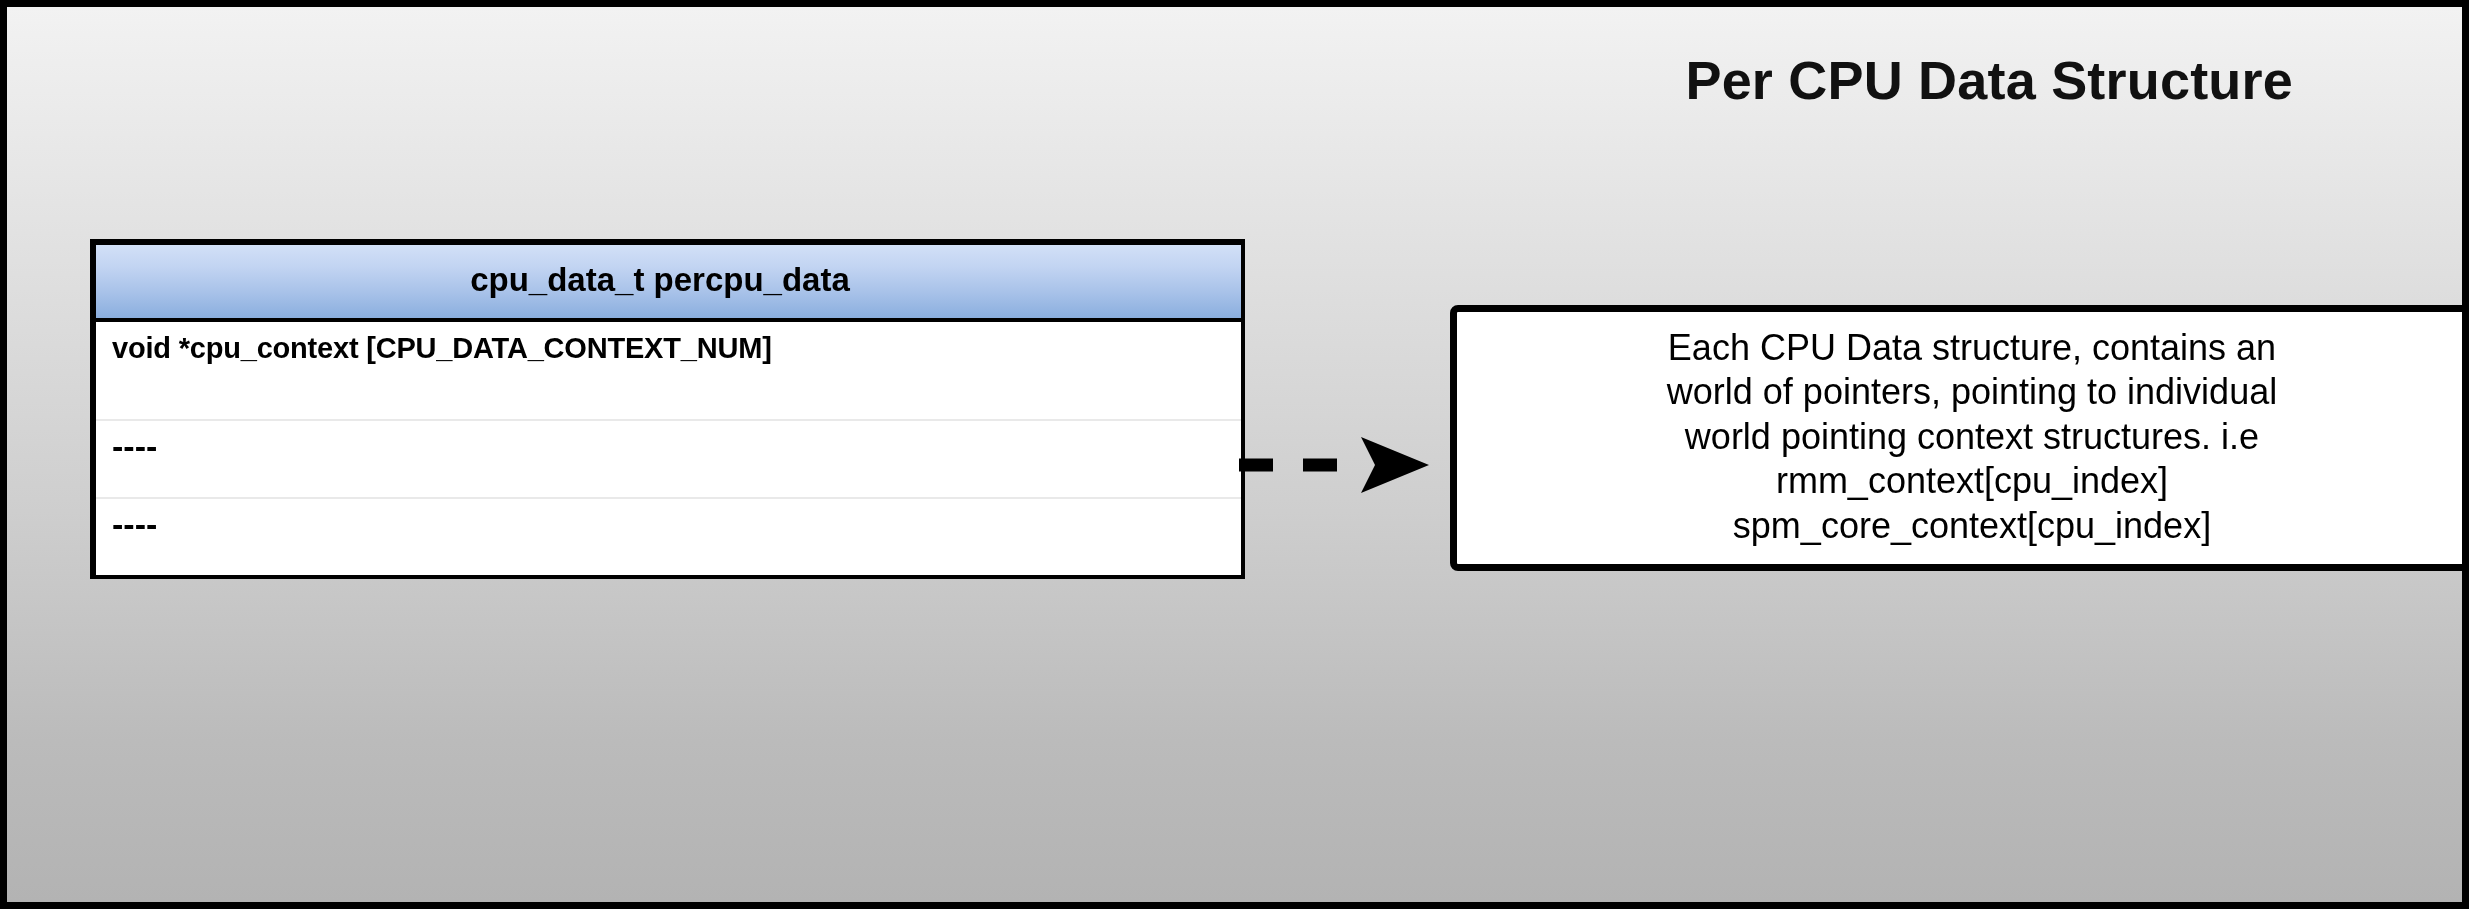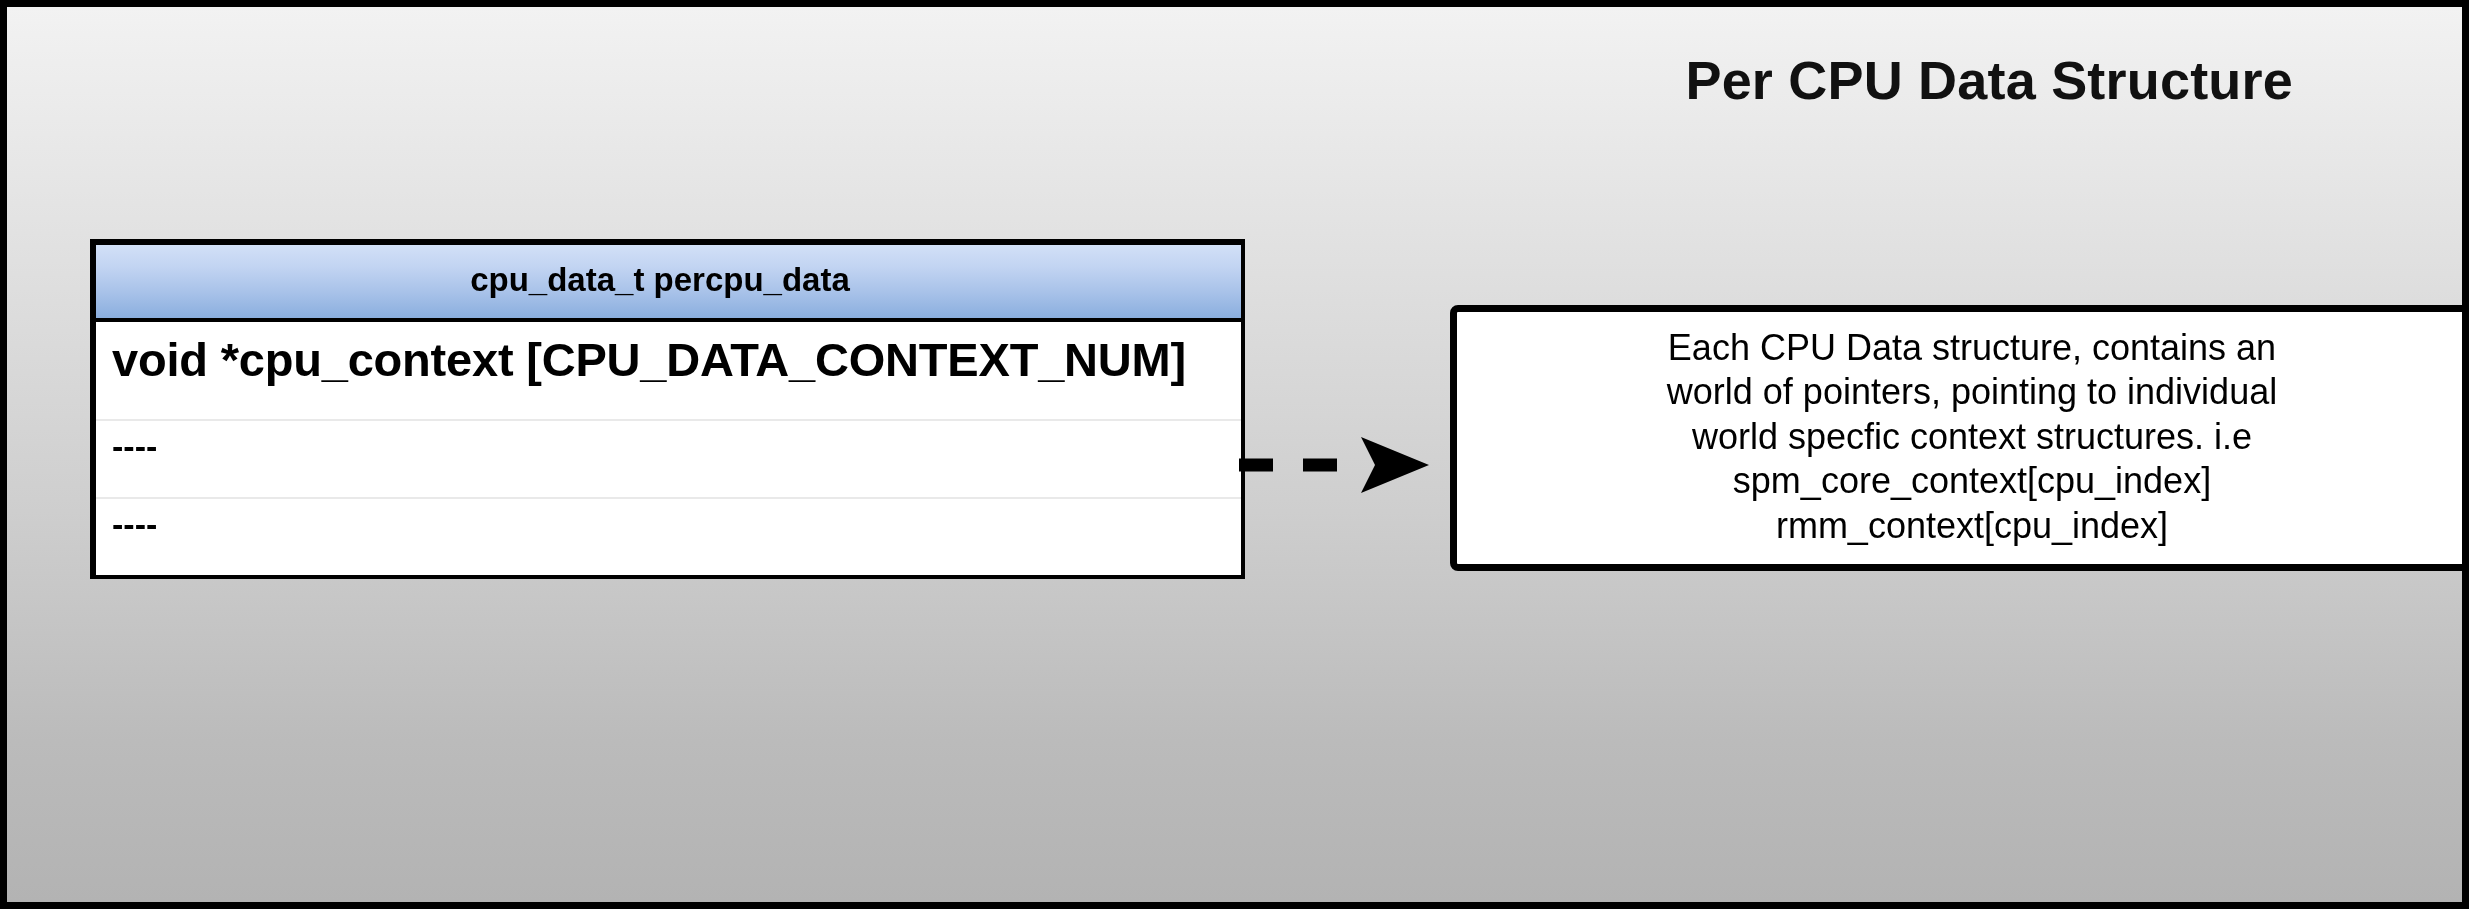--- a/index.html
+++ b/index.html
@@ -63,21 +63,21 @@
 
   .struct-row {
     box-sizing: border-box;
     padding: 10px 6px 8px 16px;
     font-size: 34px;
     font-weight: bold;
     color: #000000;
     white-space: nowrap;
     overflow: hidden;
   }
-  .struct-row.first-row { height: 97px; font-size: 47px; letter-spacing: -0.2px; }
+  .struct-row.first-row { height: 97px; font-size: 29px; letter-spacing: -0.2px; }
   .struct-row.filler-row {
     height: 78px;
     border-top: 2px solid #e9e9e9;
     padding-top: 6px;
   }
 
   
   #connector {
     position: absolute;
     left: 1232px;
@@ -126,18 +126,18 @@
   <div id="connector">
     <svg width="190" height="60" viewBox="0 0 190 60">
       <line x1="0" y1="30" x2="128" y2="30" stroke="#000000" stroke-width="13" stroke-dasharray="34,30"></line>
       <path d="M 122 2 L 190 30 L 122 58 L 136 30 Z" fill="#000000"></path>
     </svg>
   </div>
 
   <div id="callout">
     <span class="co-line">Each CPU Data structure, contains an</span>
     <span class="co-line">world of pointers, pointing to individual</span>
-    <span class="co-line">world specfic context structures. i.e</span>
+    <span class="co-line">world pointing context structures. i.e</span>
+    <span class="co-line">rmm_context[cpu_index]</span>
     <span class="co-line">spm_core_context[cpu_index]</span>
-    <span class="co-line">rmm_context[cpu_index]</span>
   </div>
 
 </div>
 
 </body></html>

